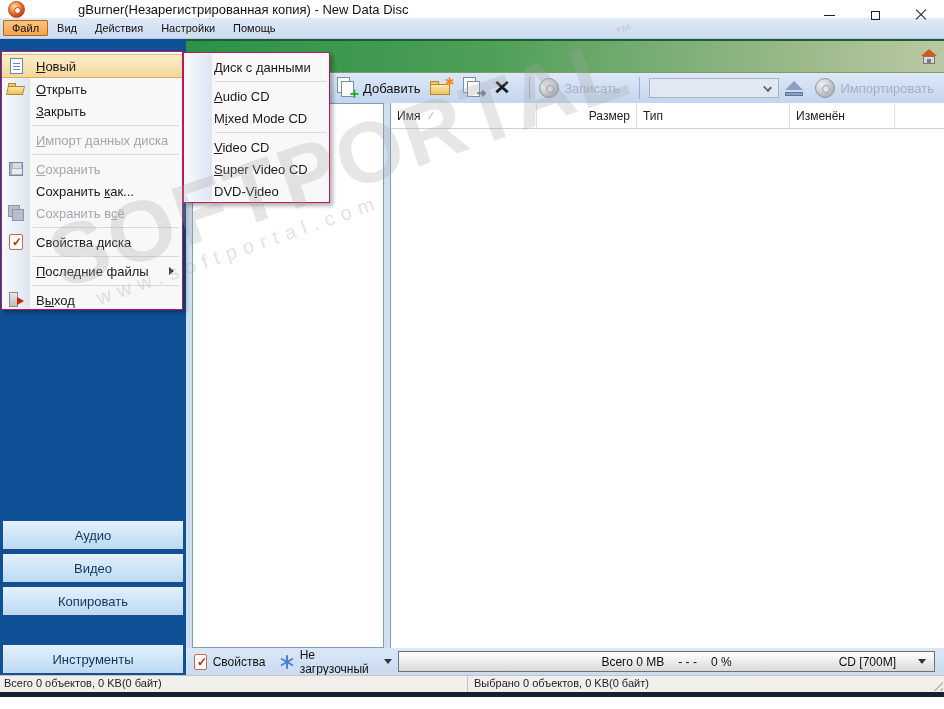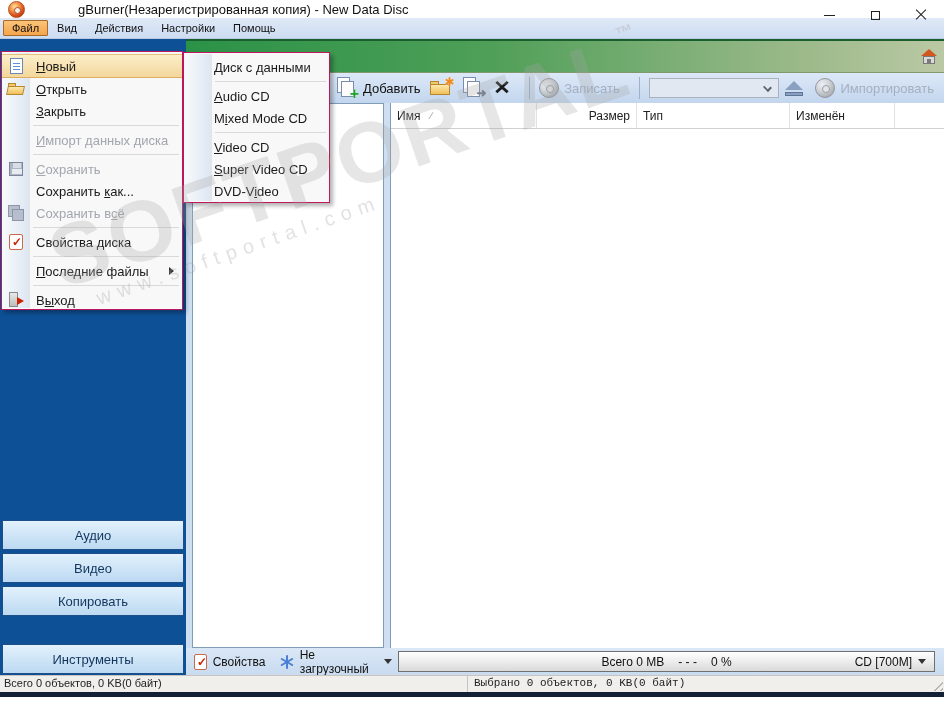--- a/index.html
+++ b/index.html
@@ -83,32 +83,32 @@
   .hcol { display:flex; align-items:center; padding:0 6px; border-right:1px solid #e2e2e2; }
   .hcol.right { justify-content:flex-end; }
   .sortg { color:#9a9a9a; font-size:10px; margin-left:10px; }
 
   
   .bottomstrip { height:27px; background:linear-gradient(#dae7f6,#c9dbf0); display:flex; align-items:center; }
   .bs-left { width:206px; display:flex; align-items:center; gap:6px; padding-left:8px; font-size:12px; color:#111; }
   .bs-right { flex:1; padding:0 9px 0 6px; }
   .cap-bar { height:21px; background:linear-gradient(#ffffff,#dadada); border:1px solid #707070; position:relative;
     display:flex; align-items:center; justify-content:center; font-size:12px; color:#111; gap:14px; }
-  .cap-right { position:absolute; right:8px; top:0; height:19px; display:flex; align-items:center; gap:6px; }
+  .cap-right { position:absolute; right:8px; top:0; height:19px; display:flex; align-items:center; gap:22px; }
   .tri-down { width:0; height:0; border-left:4px solid transparent; border-right:4px solid transparent; border-top:5px solid #333; }
   .ic-doccheck { width:14px; height:16px; background:#fff; border:1px solid #c96a4a; border-radius:2px; position:relative; }
   .ic-doccheck::after { content:"✓"; position:absolute; left:2px; top:0px; color:#cc2200; font-weight:bold; font-size:12px; }
   .ic-aster { position:relative; width:16px; height:16px; margin-left:8px; }
   .ic-aster span { position:absolute; left:7px; top:1px; width:2px; height:14px; background:#4a7fd6; border-radius:2px; }
   .ic-aster .a2 { transform:rotate(60deg); } .ic-aster .a3 { transform:rotate(120deg); }
 
   
   .statusbar { height:17px; background:#f1efec; border-top:1px solid #c8c5c0; display:flex; font-size:11px; color:#222; position:relative; }
   .sb-left { width:468px; padding:1px 4px; border-right:1px solid #c8c5c0; }
-  .sb-right { flex:1; padding:1px 6px;font-family:Liberation Mono, monospace; }
+  .sb-right { flex:1; padding:1px 6px; }
   .grip { position:absolute; right:1px; bottom:1px; width:13px; height:13px;
     background:repeating-linear-gradient(135deg,#b9b6b1 0 1px, transparent 1px 4px);
     clip-path:polygon(100% 0, 100% 100%, 0 100%); }
   .bottom-edge { height:5px; background:#122135; }
 
   
   .popup { position:absolute; background:#f8f8f8; border:1px solid #be185d; box-shadow:3px 3px 4px rgba(0,0,0,.30); z-index:10; }
   #file-menu { left:1px; top:51px; width:182px; height:259px; padding:2px 0; }
   #new-submenu { left:183px; top:52px; width:147px; height:151px; padding:3px 0; }
   .popup .gutterbg { position:absolute; left:1px; top:1px; bottom:1px; width:27px;

